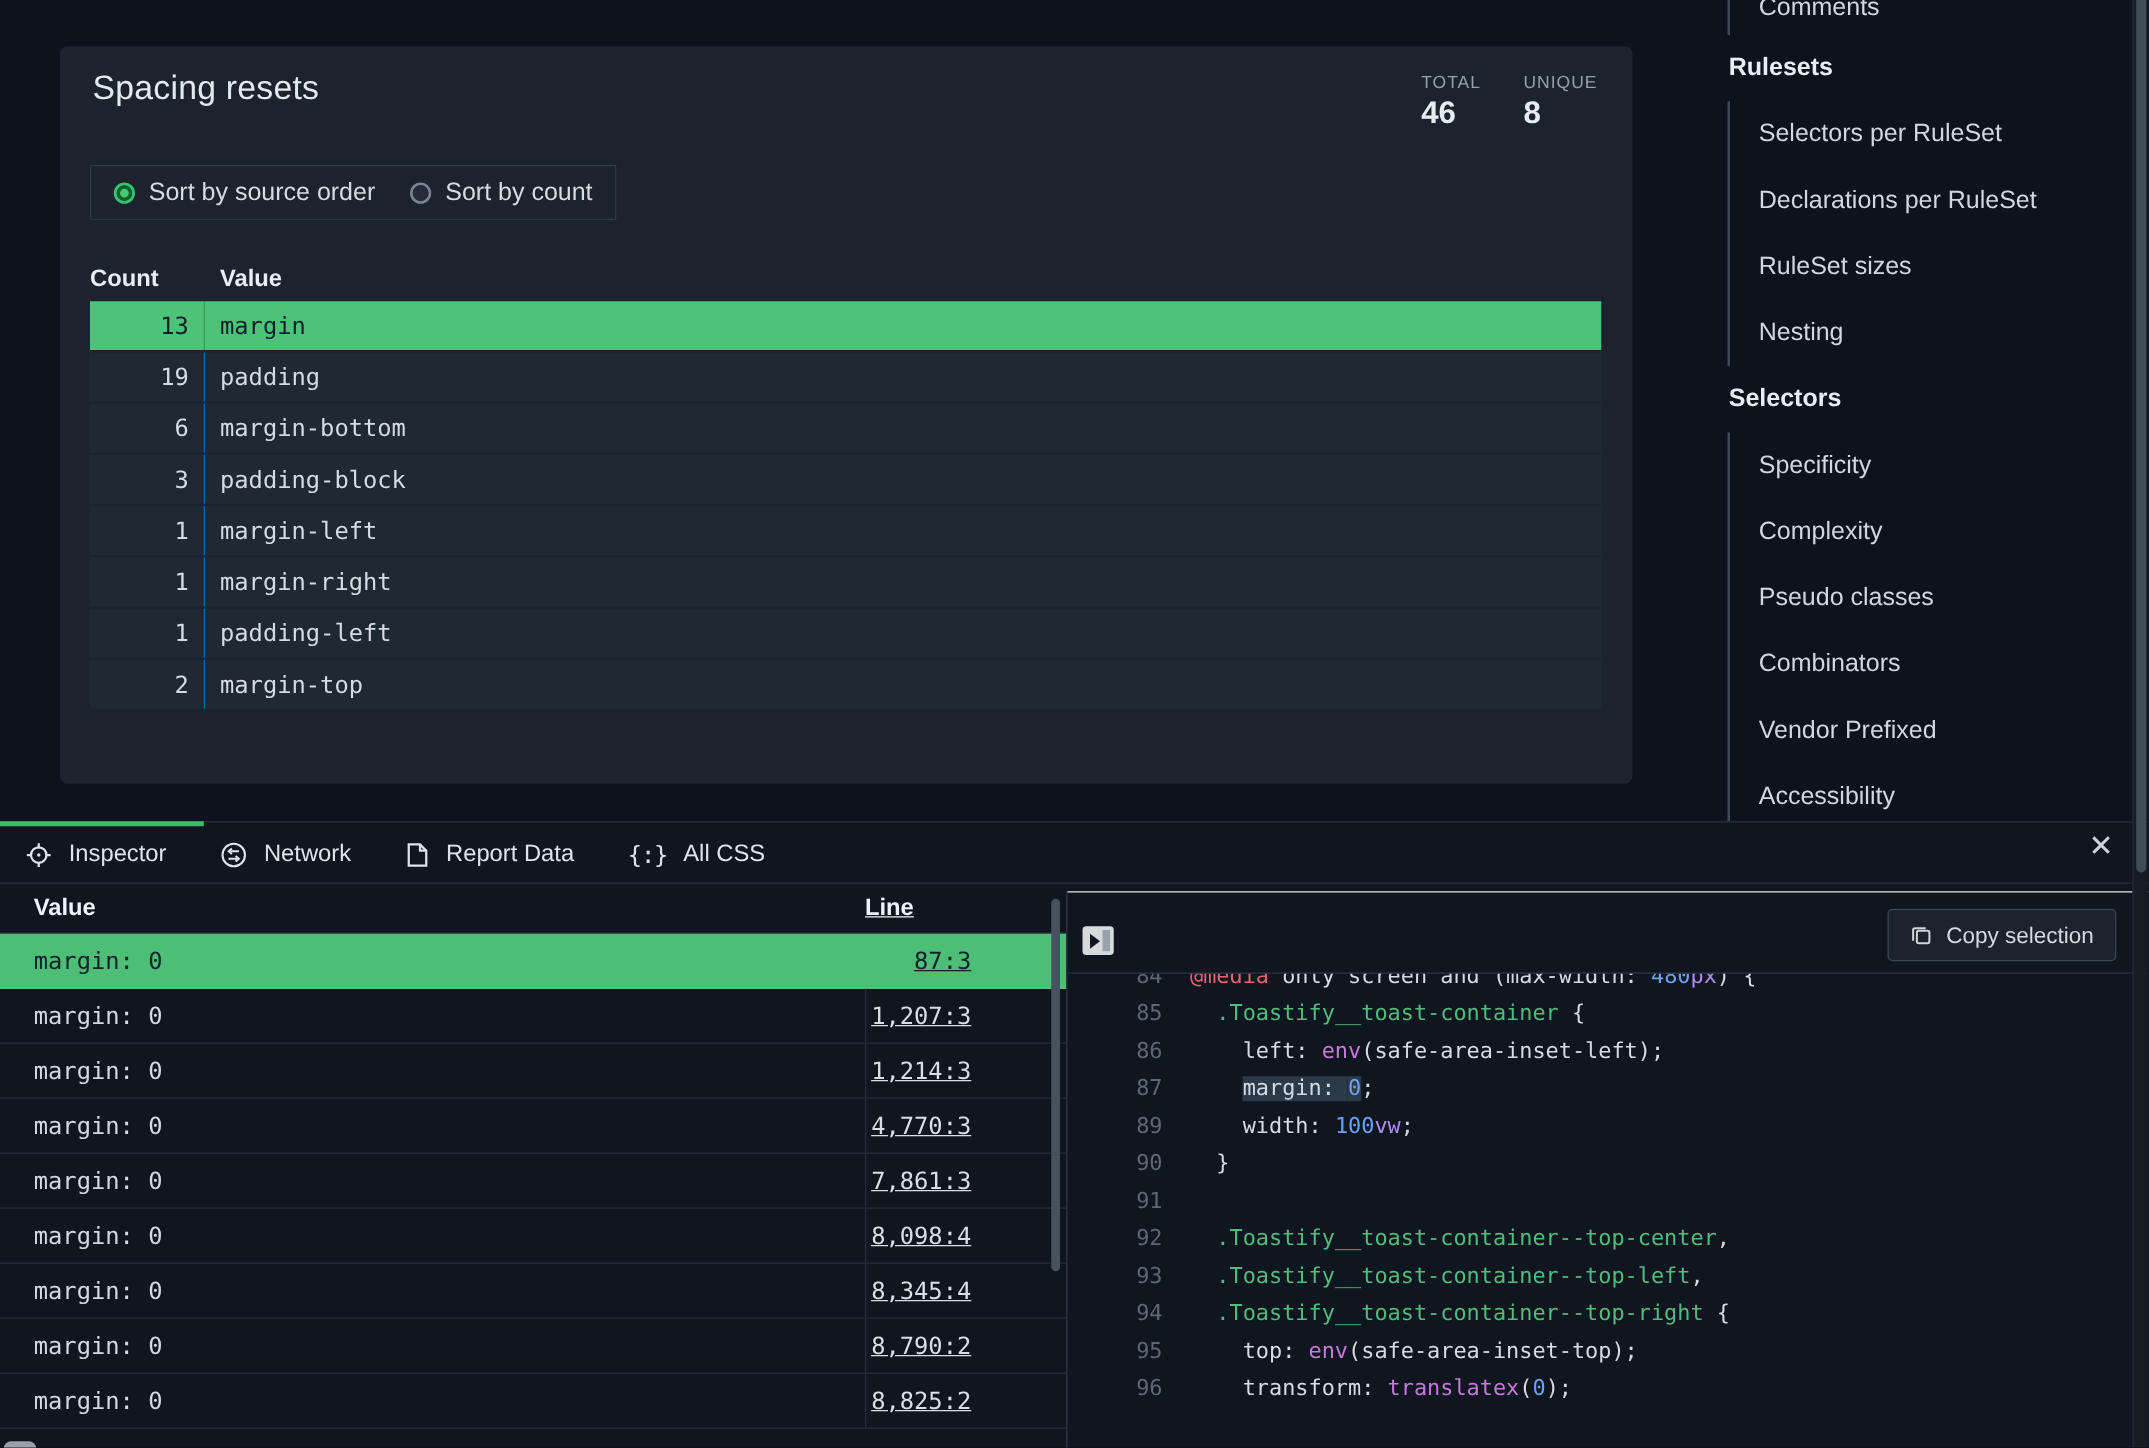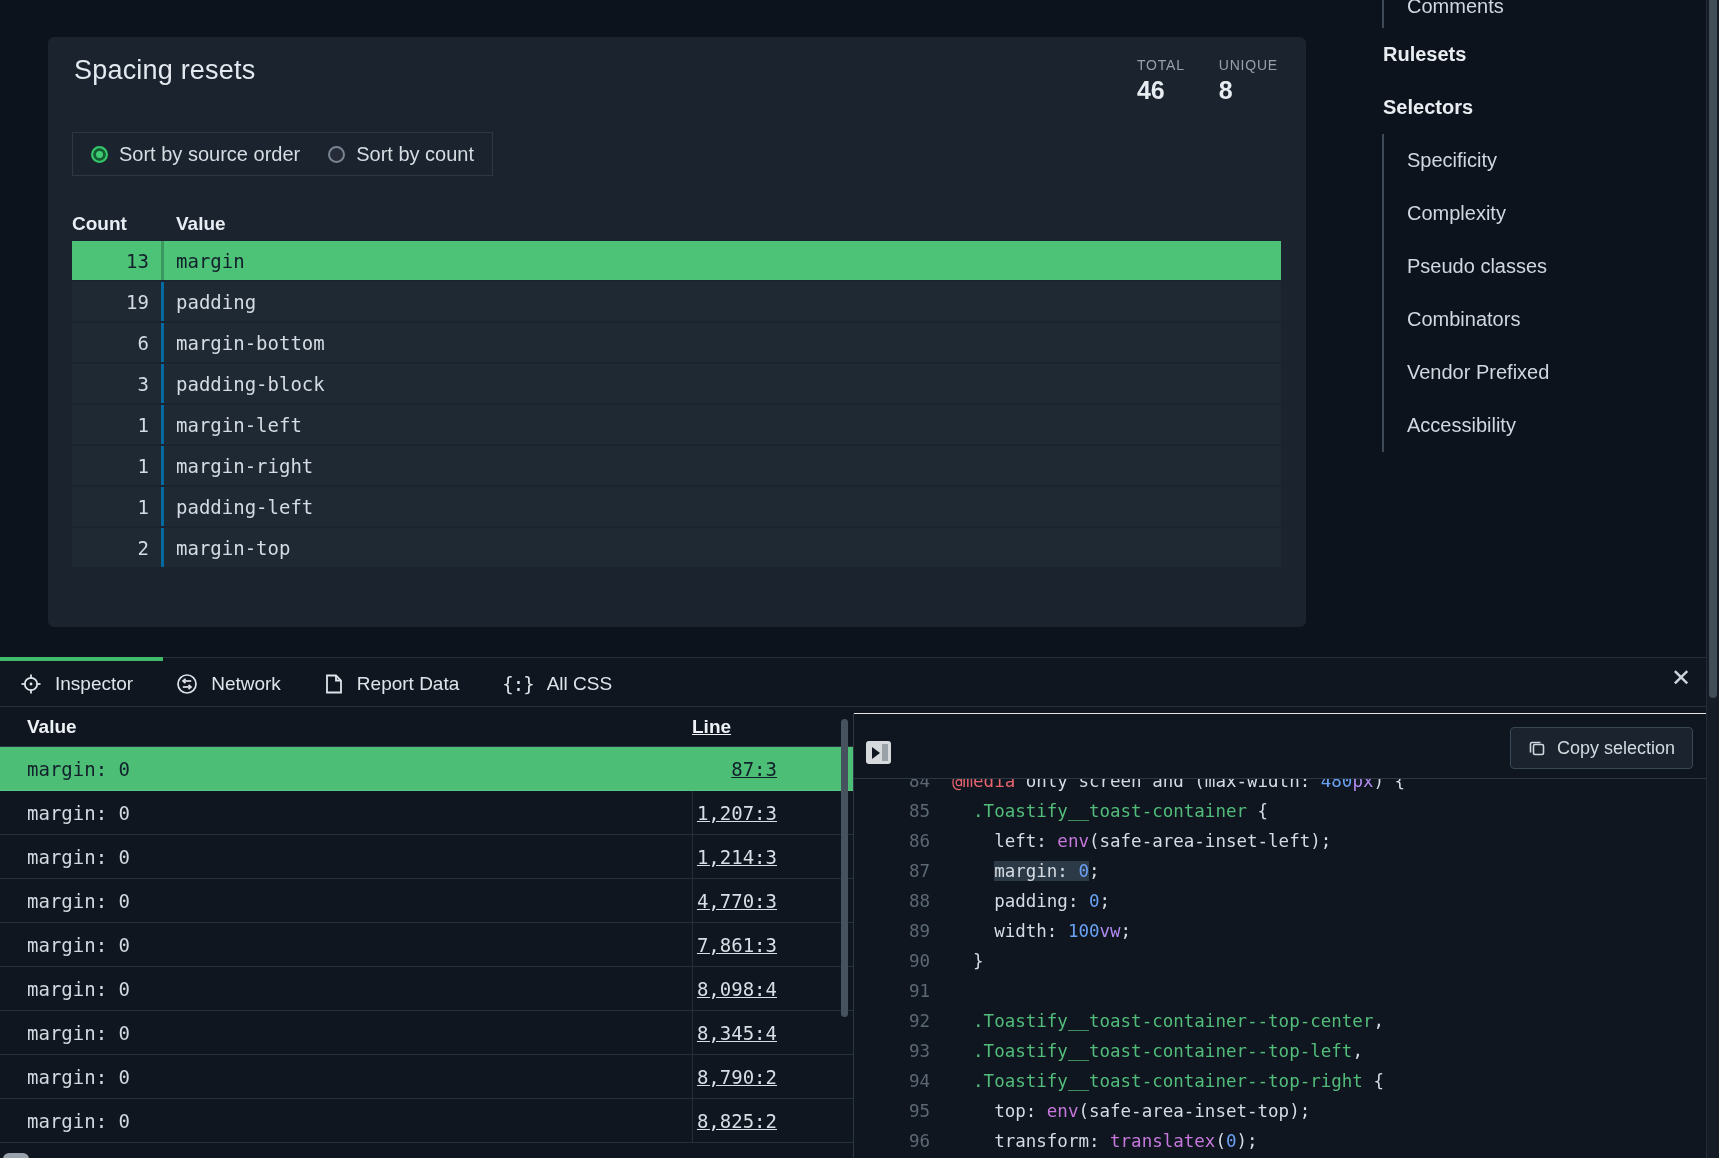--- a/index.html
+++ b/index.html
@@ -17,21 +17,21 @@
   .radio-option { display:flex; align-items:center; gap:11px; cursor:pointer; }
   .radio-dot { width:17px; height:17px; border-radius:50%; }
   .radio-dot.on { background:#3ecb72; border:2px solid #35c468; box-shadow: inset 0 0 0 3px #145c33; }
   .radio-dot.off { background:#252c37; border:2px solid #7a8492; }
   .radio-label { font-size:20px; color:#d6dce2; }
   #report-table { position:absolute; left:24px; top:170px; right:25px; }
   .rt-header { display:flex; height:34px; align-items:center; font-size:19px; font-weight:bold; color:#e8edf3; }
   .rt-count-col { width:92px; text-align:left; padding-right:12px; flex:none; }
   .rt-value-col { padding-left:12px; flex:1; }
   .rt-row { display:flex; height:39px; align-items:center; background:#1f2934; margin-bottom:2px; font-size:19px; }
-  .rt-row .rt-count-col { color:#d4dbe2; border-right:3px solid #0369a1; height:100%; display:flex; align-items:center; justify-content:flex-end; }
+  .rt-row .rt-count-col { color:#d4dbe2; border-right:1px solid #0369a1; height:100%; display:flex; align-items:center; justify-content:flex-end; }
   .rt-row .rt-value-col { color:#d4dbe2; }
   .rt-row.hl { background:#4cc377; }
   .rt-row.hl .rt-count-col { color:#13202c; border-right-color:rgba(10,25,20,.25); }
   .rt-row.hl .rt-value-col { color:#13202c; }
 
   
   #sidebar { position:absolute; left:1382px; top:0; width:324px; z-index:1; }
   .sb-group { border-left:2px solid #3e4a58; }
   .sb-item { height:53px; display:flex; align-items:center; padding-left:23px; font-size:20px; color:#cfd7df; cursor:pointer; }
   .sb-heading { height:53px; display:flex; align-items:center; font-size:20px; font-weight:bold; color:#e9edf2; padding-left:1px; }
@@ -159,20 +159,26 @@
         </div>
       </div>
   </div>
 </div>
 
 <nav id="sidebar">
     <div class="sb-group first">
       <div class="sb-item">Comments</div>
     </div>
     <div class="sb-heading">Rulesets</div>
+    <div class="sb-group">
+      <div class="sb-item">Selectors per RuleSet</div>
+      <div class="sb-item">Declarations per RuleSet</div>
+      <div class="sb-item">RuleSet sizes</div>
+      <div class="sb-item">Nesting</div>
+    </div>
     <div class="sb-heading">Selectors</div>
     <div class="sb-group">
       <div class="sb-item">Specificity</div>
       <div class="sb-item">Complexity</div>
       <div class="sb-item">Pseudo classes</div>
       <div class="sb-item">Combinators</div>
       <div class="sb-item">Vendor Prefixed</div>
       <div class="sb-item">Accessibility</div>
     </div>
   </nav>
@@ -303,21 +309,20 @@
         <path d="M12.5 3.5 H4 a1.5 1.5 0 0 0 -1.5 1.5 V13.5" fill="none" stroke="#cfd6dd" stroke-width="1.6"></path>
       </svg>
       <span>Copy selection</span>
     </button>
     <div id="code-area">
       <div id="code-lines">
           <div class="code-line"><span class="code-num">84</span><span class="code-text"><span class="tok-atrule">@media</span><span class="tok-plain"> only screen and (max-width: </span><span class="tok-number">480</span><span class="tok-unit">px</span><span class="tok-plain">) {</span></span></div>
           <div class="code-line"><span class="code-num">85</span><span class="code-text"><span class="tok-plain">  </span><span class="tok-selector">.Toastify__toast-container</span><span class="tok-plain"> {</span></span></div>
           <div class="code-line"><span class="code-num">86</span><span class="code-text"><span class="tok-plain">    left: </span><span class="tok-fn">env</span><span class="tok-plain">(safe-area-inset-left);</span></span></div>
           <div class="code-line"><span class="code-num">87</span><span class="code-text"><span class="tok-plain">    </span><span class="tok-plain hl">margin: </span><span class="tok-number hl">0</span><span class="tok-plain">;</span></span></div>
-          <div class="code-line"><span class="code-num">88</span><span class="code-text"><span class="tok-plain">    padding: </span><span class="tok-number">0</span><span class="tok-plain">;</span></span></div>
           <div class="code-line"><span class="code-num">89</span><span class="code-text"><span class="tok-plain">    width: </span><span class="tok-number">100</span><span class="tok-unit">vw</span><span class="tok-plain">;</span></span></div>
           <div class="code-line"><span class="code-num">90</span><span class="code-text"><span class="tok-plain">  }</span></span></div>
           <div class="code-line"><span class="code-num">91</span><span class="code-text"></span></div>
           <div class="code-line"><span class="code-num">92</span><span class="code-text"><span class="tok-plain">  </span><span class="tok-selector">.Toastify__toast-container--top-center</span><span class="tok-plain">,</span></span></div>
           <div class="code-line"><span class="code-num">93</span><span class="code-text"><span class="tok-plain">  </span><span class="tok-selector">.Toastify__toast-container--top-left</span><span class="tok-plain">,</span></span></div>
           <div class="code-line"><span class="code-num">94</span><span class="code-text"><span class="tok-plain">  </span><span class="tok-selector">.Toastify__toast-container--top-right</span><span class="tok-plain"> {</span></span></div>
           <div class="code-line"><span class="code-num">95</span><span class="code-text"><span class="tok-plain">    top: </span><span class="tok-fn">env</span><span class="tok-plain">(safe-area-inset-top);</span></span></div>
           <div class="code-line"><span class="code-num">96</span><span class="code-text"><span class="tok-plain">    transform: </span><span class="tok-fn">translatex</span><span class="tok-plain">(</span><span class="tok-number">0</span><span class="tok-plain">);</span></span></div>
         </div>
     </div>

